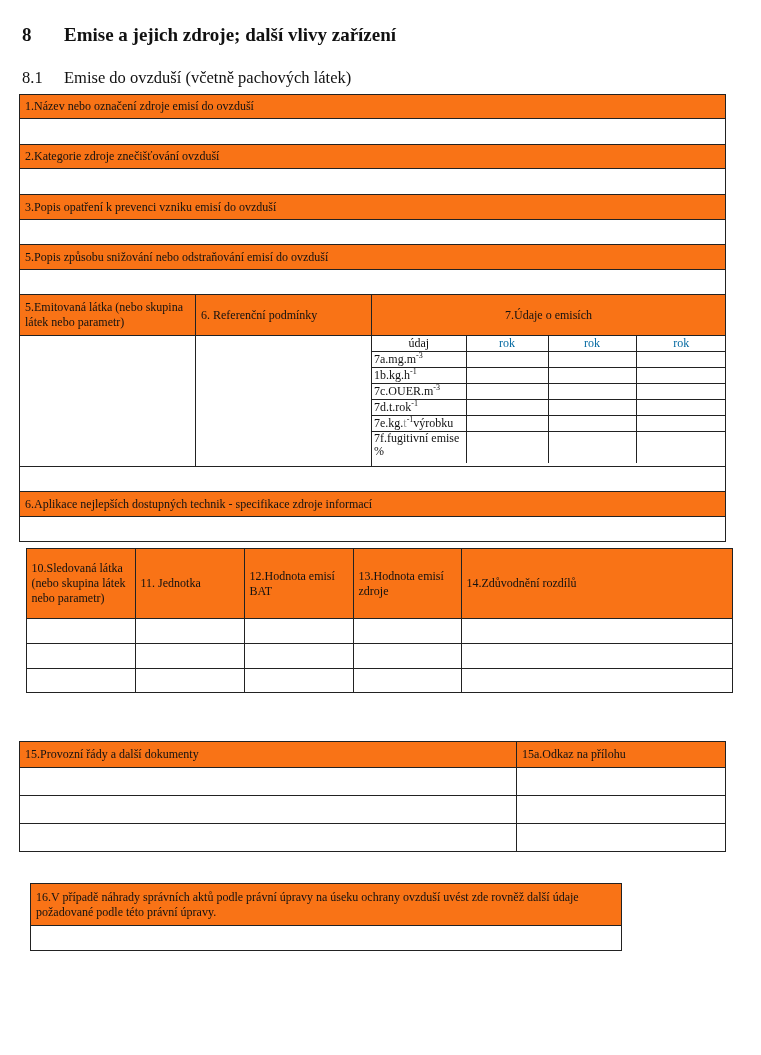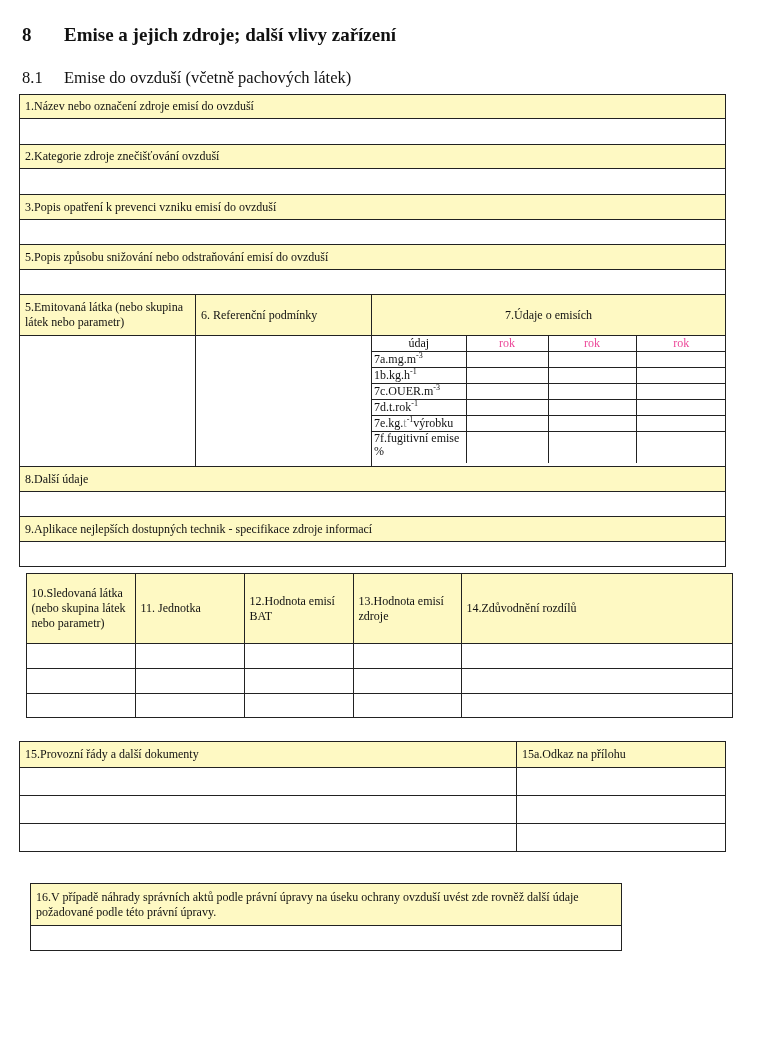--- a/index.html
+++ b/index.html
@@ -5,29 +5,29 @@
   html,body{margin:0;padding:0;background:#fff;}
   body{width:761px;height:1055px;position:relative;font-family:"Liberation Serif",serif;color:#111;overflow:hidden;}
   .h1{position:absolute;left:22px;top:24px;font-size:19px;font-weight:bold;}
   .h1 .num{position:absolute;left:0;}
   .h1 .txt{position:absolute;left:42px;white-space:nowrap;}
   .h2{position:absolute;left:22px;top:68px;font-size:16.5px;}
   .h2 .num{position:absolute;left:0;}
   .h2 .txt{position:absolute;left:42px;white-space:nowrap;}
   table{border-collapse:collapse;position:absolute;table-layout:fixed;}
   td{border:1.5px solid #222;padding:0 5px;font-size:12px;line-height:15px;vertical-align:middle;}
-  .g{background:#fef9c3;}
+  .g{background:#f97316;}
   #t1{left:19px;top:94px;width:706px;}
   .inner{border-collapse:collapse;width:100%;height:100%;position:static;table-layout:fixed;}
   .inner td{border:1px solid #222;padding:0 2px;font-size:12px;line-height:13px;height:15px;}
   .inner tr:first-child td{border-top:none;}
   .inner td:first-child{border-left:none;}
   .inner td:last-child{border-right:none;}
   .inner tr:last-child td{border-bottom:none;}
-  .rok{color:#ec4899;text-align:center;}
+  .rok{color:#0369a1;text-align:center;}
   .c{text-align:center;}
   sup{font-size:8px;line-height:0;}
   .grey{color:#9a9a9a;}
   #t2{left:19px;top:741px;width:706px;}
   #t3{left:30px;top:883px;width:592px;}
 </style>
 </head>
 <body>
 
 <div class="h1">
@@ -130,27 +130,24 @@
           <td style="vertical-align:top;"><span>7f.fugitivní emise %</span></td>
           <td></td>
                 <td></td>
                 <td></td>
         </tr>
       </tbody>
           </table>
     </td>
   </tr>
   <tr style="height:25px">
-        <td class="g" colspan="6">8.Další údaje</td>
-      </tr>
-  <tr style="height:25px">
-        <td colspan="6"></td>
-      </tr>
-  <tr style="height:25px">
-        <td class="g" colspan="6">9.Aplikace nejlepších dostupných technik - specifikace zdroje informací</td>
+        <td colspan="6"></td>
+      </tr>
+  <tr style="height:25px">
+        <td class="g" colspan="6">6.Aplikace nejlepších dostupných technik - specifikace zdroje informací</td>
       </tr>
   <tr style="height:25px">
         <td colspan="6"></td>
       </tr>
   <tr style="height:0">
         <td colspan="6" style="padding:6px;border:none;height:0;margin-top:8px;">
     <table style="position:static;width:100%;border-collapse:collapse;table-layout:fixed;">
       <colgroup>
               <col style="width:109px">
               <col style="width:109px">

